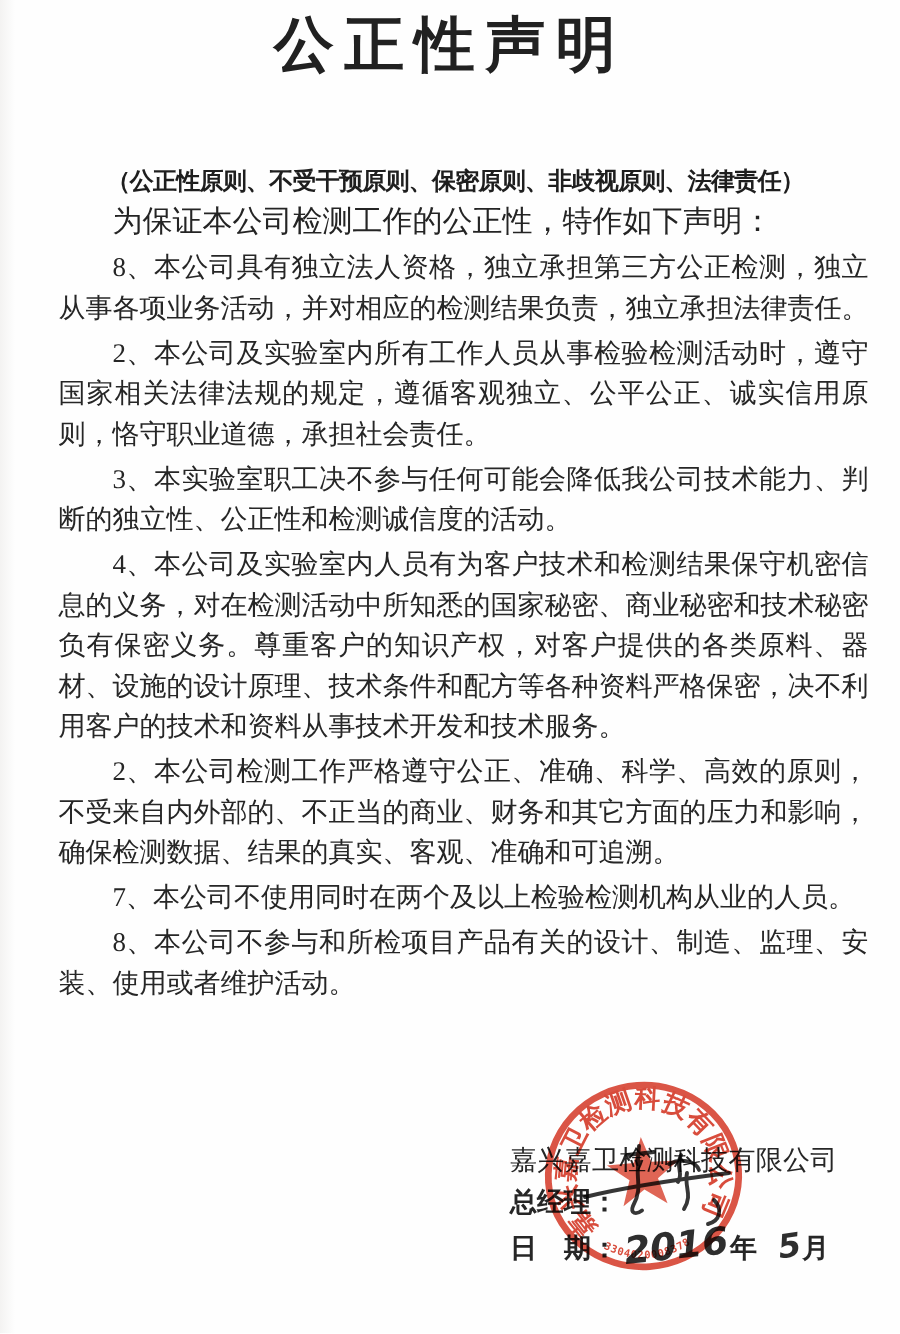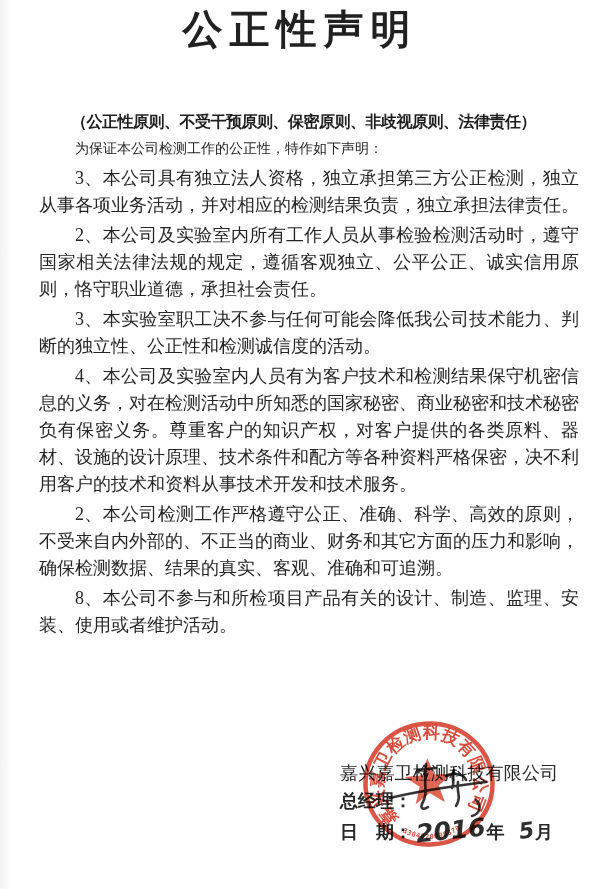--- a/index.html
+++ b/index.html
@@ -19,21 +19,21 @@
     font-size:40px; font-weight:bold; letter-spacing:7px;
     color:#212121;
   }
   .content { position:absolute; top:108px; left:39px; width:540px; }
   .principles {
     margin:0; font-family:"Liberation Sans","DejaVu Sans",sans-serif;
     font-weight:bold; font-size:16px; line-height:27px;
     text-indent:32px; letter-spacing:-0.5px; color:#1e1e1e;
     white-space:nowrap;
   }
-  .intro { margin:0; font-size:14px; line-height:27px; text-indent:36px; }
+  .intro { margin:0; font-size:20px; line-height:27px; text-indent:36px; }
   .para {
     margin:3px 0 0; font-size:18px; line-height:27px;
     text-indent:36px; text-align:justify; color:#262626;
   }
   .sig-block {
     position:absolute; left:340px; top:760px; width:250px;
     font-size:18px; color:#262626;
   }
   .sig-company { line-height:27px; letter-spacing:0.2px; }
   .sig-row { line-height:28.5px;font-weight:bold; }
@@ -60,25 +60,26 @@
 </head>
 <body>
 
 <div class="page">
 
   <h1 class="doc-title">公正性声明</h1>
 
   <div class="content">
     <p class="principles">（公正性原则、不受干预原则、保密原则、非歧视原则、法律责任）</p>
     <p class="intro">为保证本公司检测工作的公正性，特作如下声明：</p>
-    <p class="para">3、本公司具有独立法人资格，独立承担第三方公正检测，独立从事各项业务活动，并对相应的检测结果负责，独立承担法律责任。</p>
+    <p class="para">8、本公司具有独立法人资格，独立承担第三方公正检测，独立从事各项业务活动，并对相应的检测结果负责，独立承担法律责任。</p>
     <p class="para">2、本公司及实验室内所有工作人员从事检验检测活动时，遵守国家相关法律法规的规定，遵循客观独立、公平公正、诚实信用原则，恪守职业道德，承担社会责任。</p>
     <p class="para">3、本实验室职工决不参与任何可能会降低我公司技术能力、判断的独立性、公正性和检测诚信度的活动。</p>
     <p class="para">4、本公司及实验室内人员有为客户技术和检测结果保守机密信息的义务，对在检测活动中所知悉的国家秘密、商业秘密和技术秘密负有保密义务。尊重客户的知识产权，对客户提供的各类原料、器材、设施的设计原理、技术条件和配方等各种资料严格保密，决不利用客户的技术和资料从事技术开发和技术服务。</p>
     <p class="para">2、本公司检测工作严格遵守公正、准确、科学、高效的原则，不受来自内外部的、不正当的商业、财务和其它方面的压力和影响，确保检测数据、结果的真实、客观、准确和可追溯。</p>
+    <p class="para">7、本公司不使用同时在两个及以上检验检测机构从业的人员。</p>
     <p class="para">8、本公司不参与和所检项目产品有关的设计、制造、监理、安装、使用或者维护活动。</p>
   </div>
 
   <div class="sig-block">
     <div class="sig-company">嘉兴嘉卫检测科技有限公司</div>
     <div class="sig-row">
       <span>总经理：</span>
     </div>
     <div class="sig-row">
       <span>日　期：</span><span class="hand hand-year">2016</span><span>年</span><span class="hand hand-month">5</span><span>月</span>

